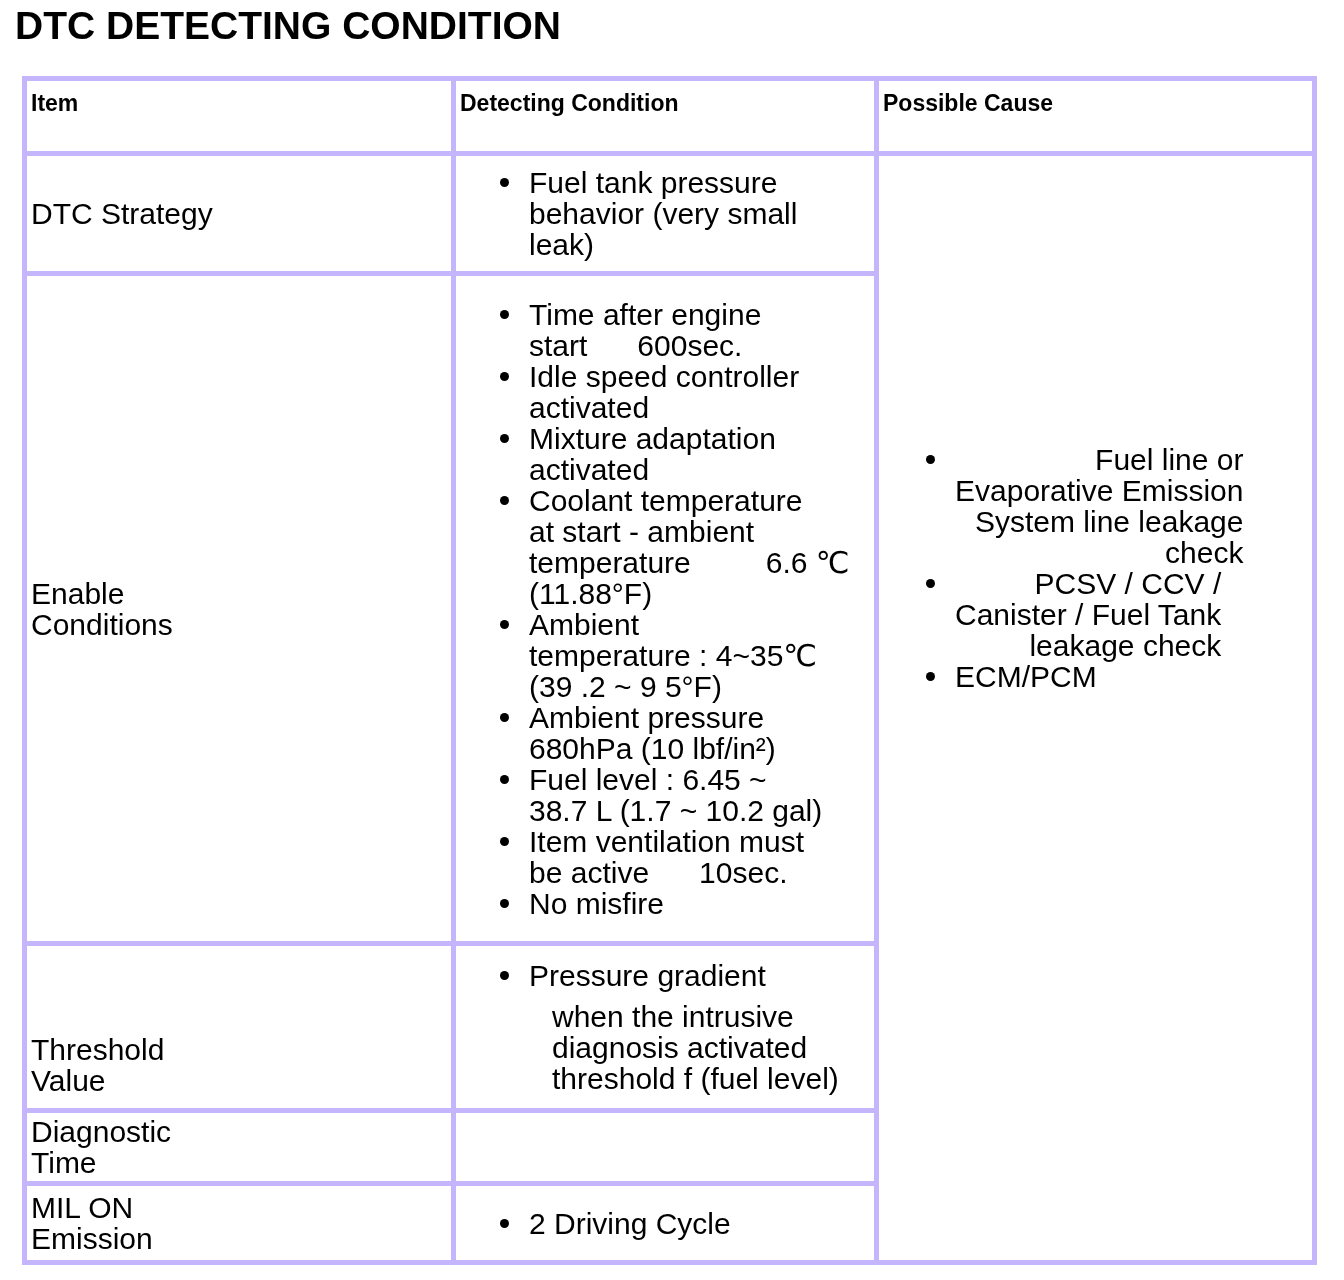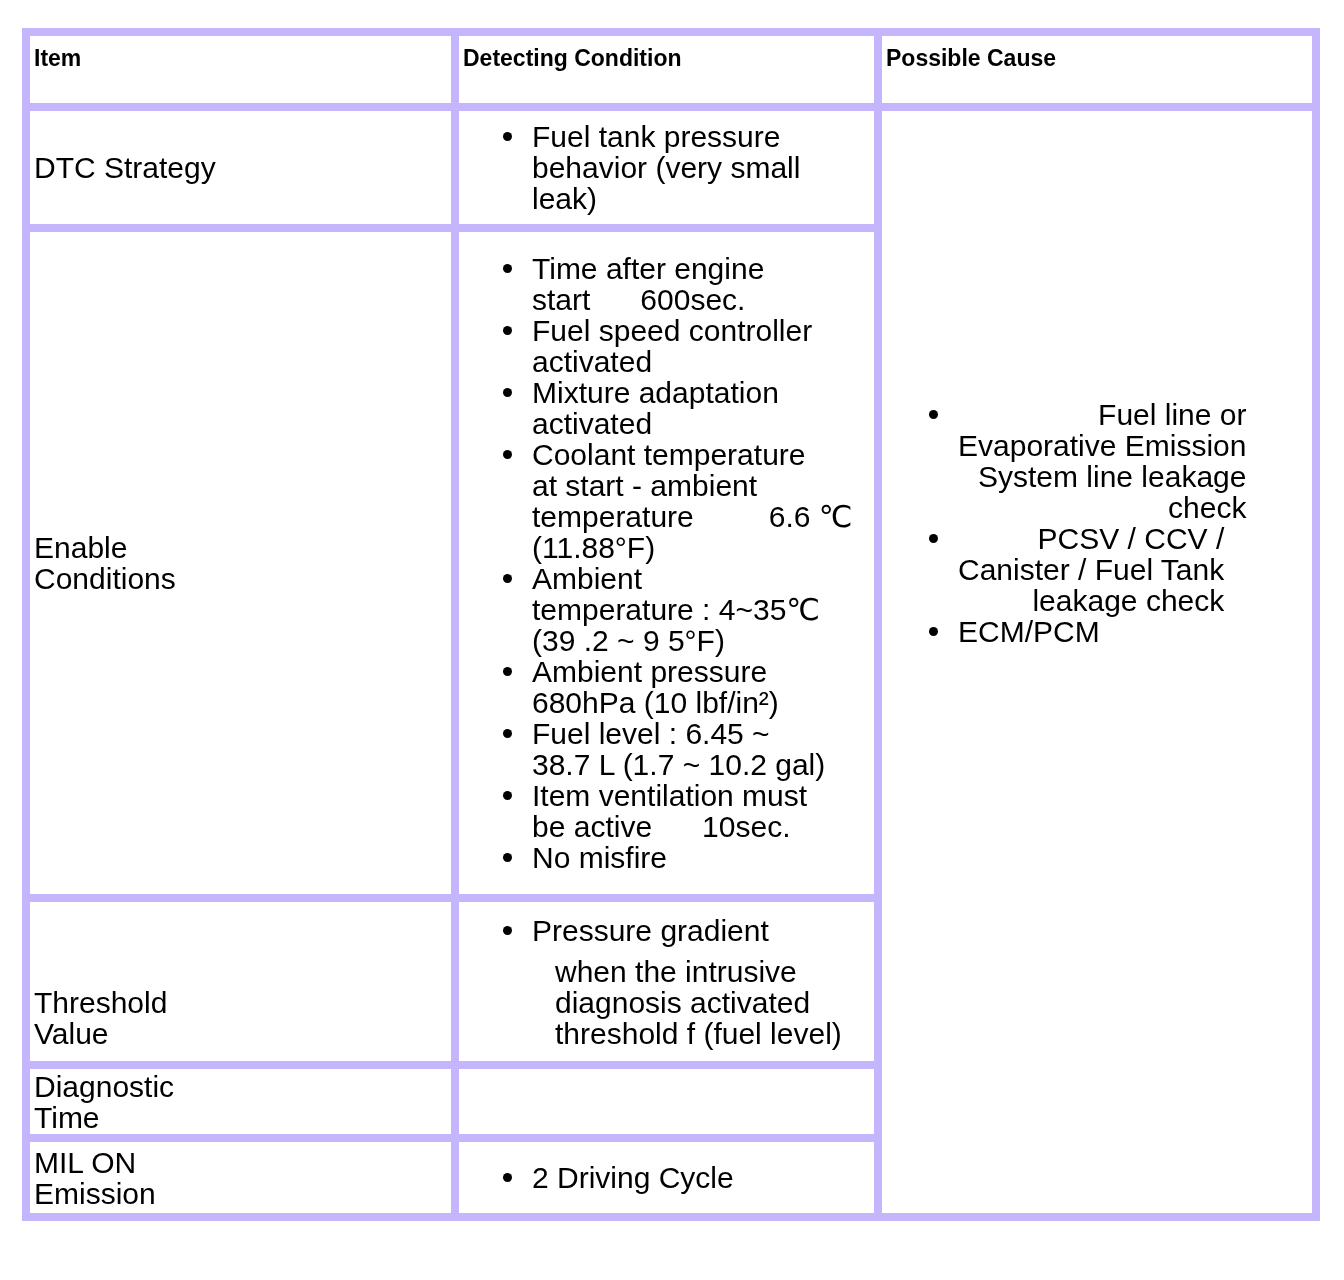--- a/index.html
+++ b/index.html
@@ -24,21 +24,21 @@
     white-space: nowrap;
   }
   table.dtc-table {
     border-collapse: collapse;
     table-layout: fixed;
     width: 1290px;
     margin: 28px 0 0 22px;
     background: #ffffff;
   }
   .dtc-table th, .dtc-table td {
-    border: 8px solid #c4b5fd;
+    border: 5px solid #c4b5fd;
     overflow: hidden;
   }
   col.c1 { width: 429px; }
   col.c2 { width: 423px; }
   col.c3 { width: 438px; }
 
   .dtc-table th {
     font-size: 23px;
     font-weight: bold;
     text-align: left;
@@ -95,20 +95,21 @@
   .cause-cell {
     vertical-align: top;
     padding: 288px 2px 0 5px;
   }
   .cause-cell .bullet-item { padding-left: 42px; text-align: right; }
 </style>
 </head>
 <body>
 
 <div class="page">
+  <h1 class="doc-title">DTC DETECTING CONDITION</h1>
 
   <table class="dtc-table">
     <colgroup>
       <col class="c1">
         <col class="c2">
         <col class="c3">
     </colgroup>
     <thead>
       <tr class="r-header">
         <th>Item</th>
@@ -151,21 +152,21 @@
           <td class="item-cell">Enable
 Conditions</td>
           <td class="cond-cell">
             <div class="bullet-item">
               <span class="bullet-dot"></span>
               <div class="bullet-text">Time after engine
 start      600sec.</div>
             </div>
             <div class="bullet-item">
               <span class="bullet-dot"></span>
-              <div class="bullet-text">Fuel speed controller
+              <div class="bullet-text">Idle speed controller
 activated</div>
             </div>
             <div class="bullet-item">
               <span class="bullet-dot"></span>
               <div class="bullet-text">Mixture adaptation
 activated</div>
             </div>
             <div class="bullet-item">
               <span class="bullet-dot"></span>
               <div class="bullet-text">Coolant temperature

